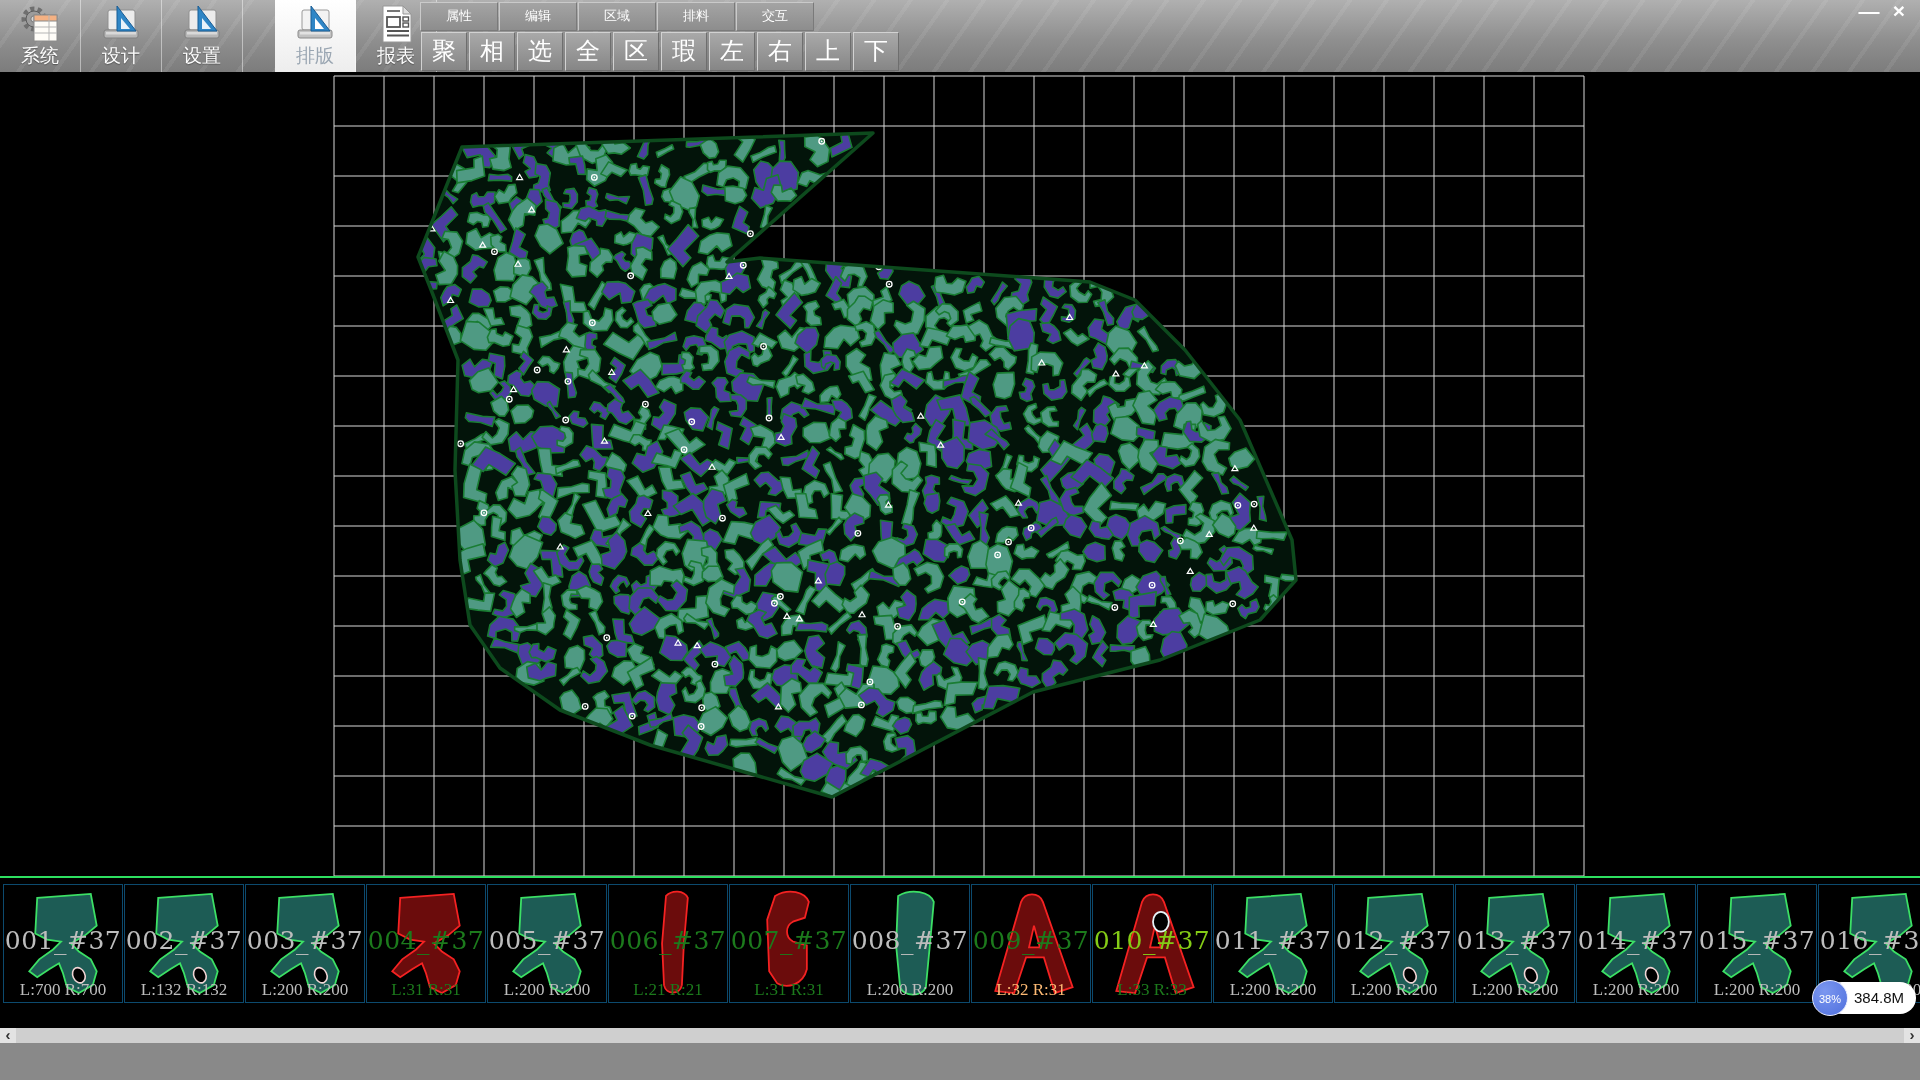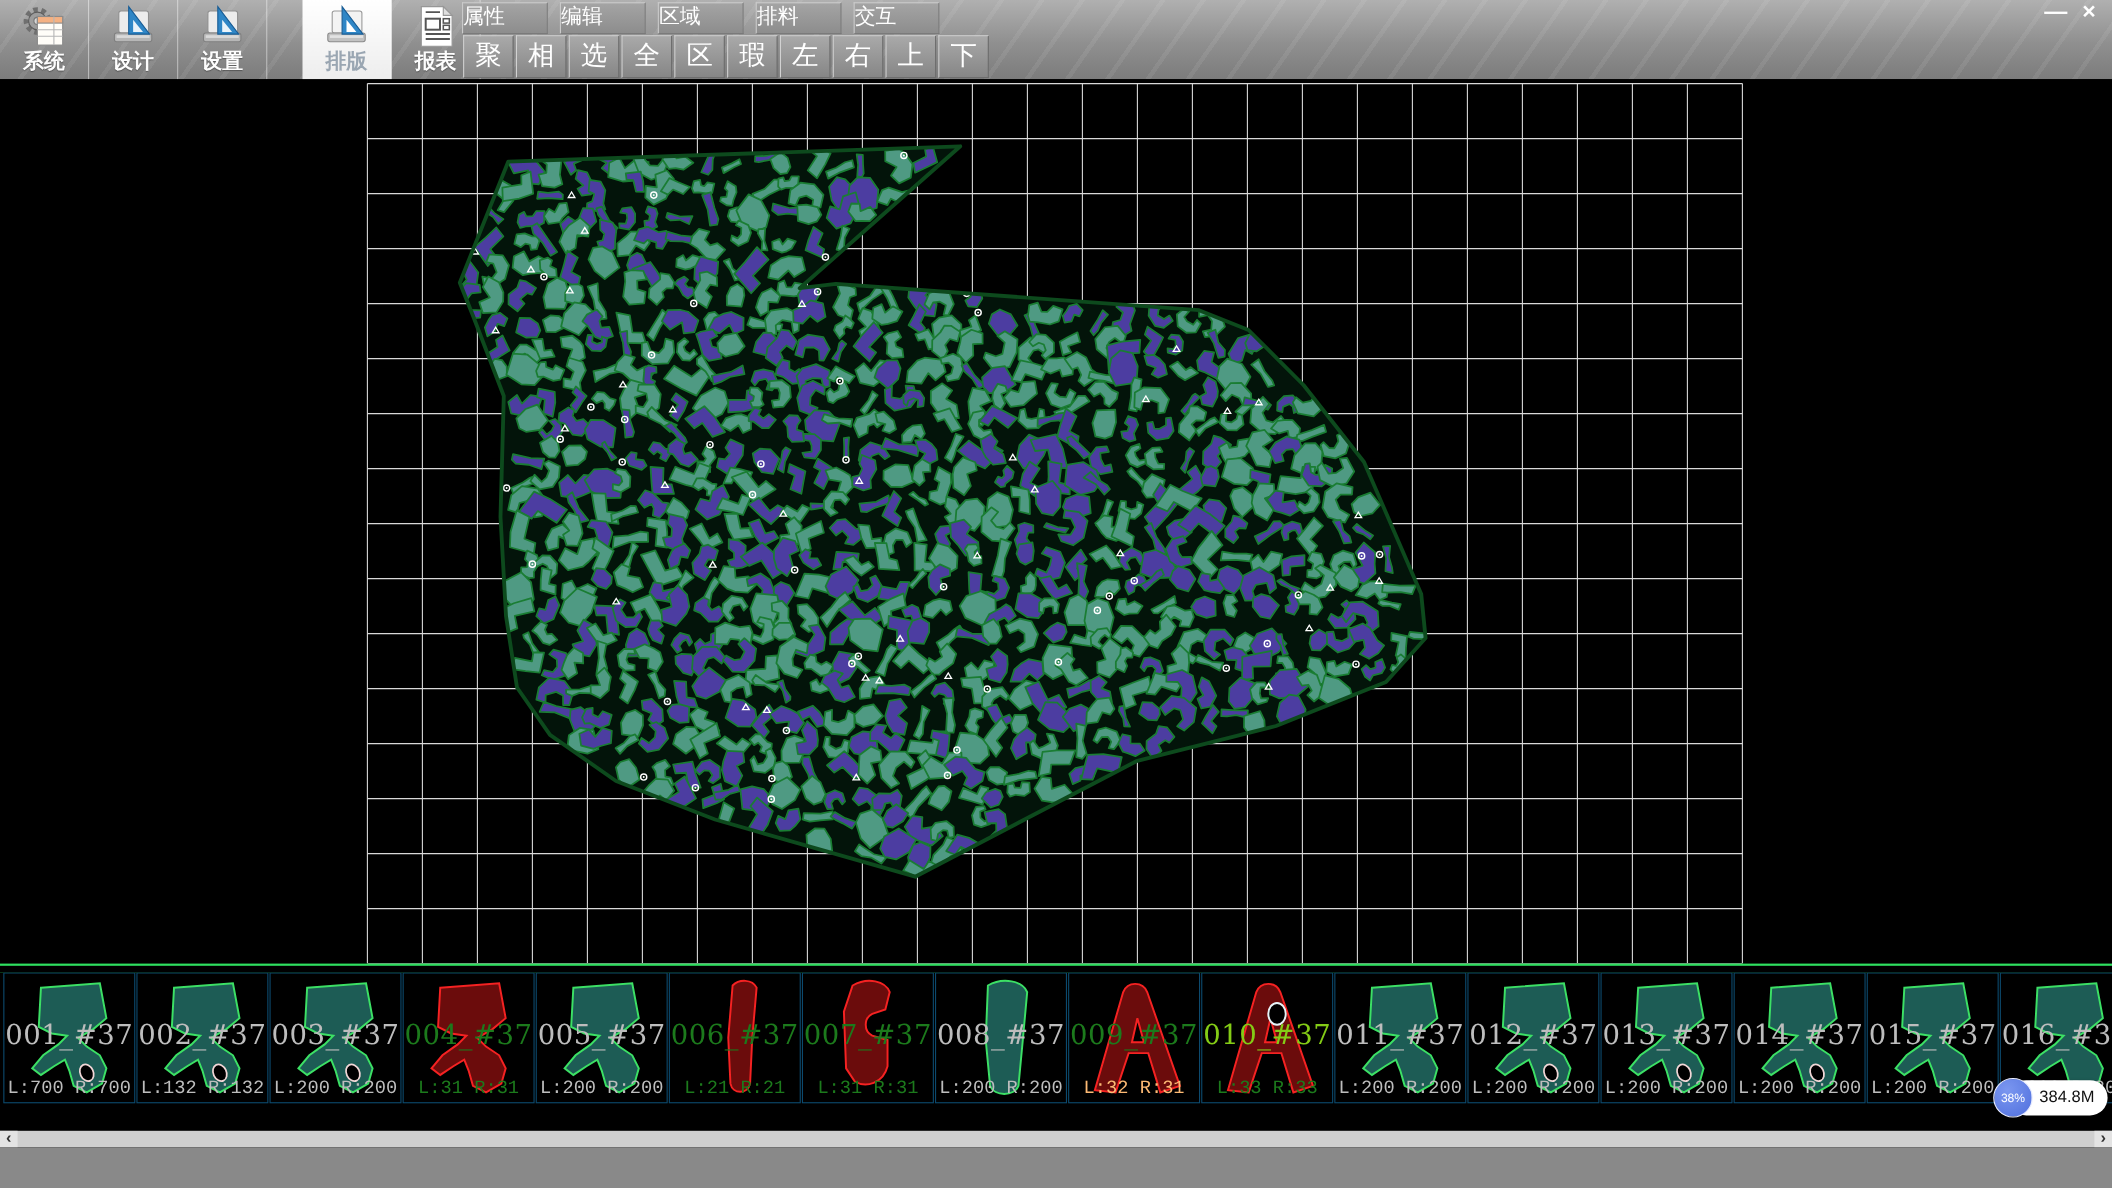--- a/index.html
+++ b/index.html
@@ -2,53 +2,53 @@
 <html><head>
 <meta charset="utf-8">
 <style>
   html,body{margin:0;padding:0;background:#000;width:1920px;height:1080px;overflow:hidden;
     font-family:"Liberation Sans",sans-serif;-webkit-font-smoothing:antialiased;position:relative;}
   
   .toolbar{position:absolute;left:0;top:0;width:1920px;height:72px;
     background:linear-gradient(#b0b0b0,#8f8f8f 55%,#7c7c7c);overflow:hidden;}
   .toolbar::after{content:"";position:absolute;inset:0;
     background:repeating-linear-gradient(-55deg,transparent 0 26px,rgba(255,255,255,.07) 26px 30px);pointer-events:none;}
-  .main-buttons{position:absolute;left:0;top:0;height:72px;display:flex;z-index:3;font-weight:bold;}
+  .main-buttons{position:absolute;left:0;top:0;height:72px;display:flex;z-index:3;}
   .main-btn{width:80px;height:72px;position:relative;border-right:1px solid rgba(255,255,255,.45);cursor:pointer;}
   .main-btn .ic{position:absolute;left:50%;top:3px;transform:translateX(-50%);width:42px;height:42px;}
   .main-btn .lbl{position:absolute;left:0;right:0;bottom:3px;text-align:center;font-size:19px;color:#fdfdfd;
     text-shadow:0 1px 1px rgba(0,0,0,.35);}
   .main-btn.active{background:linear-gradient(#ffffff,#ededed);margin-left:32px;}
   .main-btn.active .lbl{color:#9aa6b2;text-shadow:none;}
   .menus{position:absolute;left:420px;top:0;z-index:3;}
   .menu-row1{position:absolute;left:0;top:2px;display:flex;}
-  .menu1-btn{width:76px;height:27px;line-height:26px;color:#fff;font-size:19px;
+  .menu1-btn{width:76px;height:27px;line-height:26px;text-align:center;color:#fff;font-size:13px;
     background:linear-gradient(#a4a4a4,#8d8d8d);border:1px solid #cacaca;border-right-color:#7a7a7a;
-    border-bottom-color:#7a7a7a;margin-right:11px;cursor:pointer;}
+    border-bottom-color:#7a7a7a;margin-right:1px;cursor:pointer;}
   .menu-row2{position:absolute;left:1px;top:32px;display:flex;}
   .menu2-btn{width:44px;height:37px;line-height:36px;text-align:center;color:#fff;font-size:24px;
     background:linear-gradient(#a9a9a9,#868686);border:1px solid;border-color:#d2d2d2 #6e6e6e #6e6e6e #d2d2d2;
     margin-right:2px;cursor:pointer;}
   .win-controls{position:absolute;right:6px;top:0;z-index:4;display:flex;}
   .win-btn{width:30px;height:24px;text-align:center;color:#fff;font-size:21px;line-height:22px;
     font-weight:bold;cursor:pointer;}
   
   #canvas-svg{position:absolute;left:0;top:72px;background:#000;cursor:crosshair;}
   
   .strip-sep{position:absolute;left:0;top:876px;width:1920px;height:6px;
     border-top:2px solid #2ee060;border-bottom:2px solid #2ee060;background:#000;}
   .thumb-strip{position:absolute;left:0;top:884px;width:1920px;height:120px;display:flex;
     overflow:hidden;background:#000;padding-left:3px;}
   .thumb-cell{flex:0 0 118px;width:118px;height:117px;border:1px solid #0c4a6e;margin-right:1px;
     position:relative;background:#000;cursor:pointer;}
   .thumb-cell svg{position:absolute;left:0;top:0;}
   .thumb-id{position:absolute;left:0;right:0;top:41px;text-align:center;
     font-family:"DejaVu Serif","Liberation Serif",serif;font-size:25px;letter-spacing:.5px;pointer-events:none;}
   .thumb-lr{position:absolute;left:0;right:0;bottom:2px;text-align:center;
-    font-family:Liberation Mono, monospace;font-size:17px;pointer-events:none;}
+    font-family:Liberation Serif, serif;font-size:17px;pointer-events:none;}
   
   .badge{position:absolute;left:1812px;top:980px;width:104px;height:36px;z-index:9;}
   .badge .pill{position:absolute;left:14px;top:2px;right:0;height:32px;background:#fff;border-radius:16px;
     box-shadow:0 1px 3px rgba(0,0,0,.4);color:#111;font-size:15px;line-height:32px;text-align:right;
     padding-right:12px;box-sizing:border-box;}
   .badge .circ{position:absolute;left:0;top:0;width:36px;height:36px;border-radius:50%;
     background:radial-gradient(circle at 35% 30%,#7b97f0,#4f6fdd);border:1px solid #e8ecff;
     color:#fff;font-size:11px;line-height:36px;text-align:center;box-sizing:border-box;}
   
   .hscroll{position:absolute;left:0;top:1028px;width:1920px;height:15px;background:#cfcfcf;}

